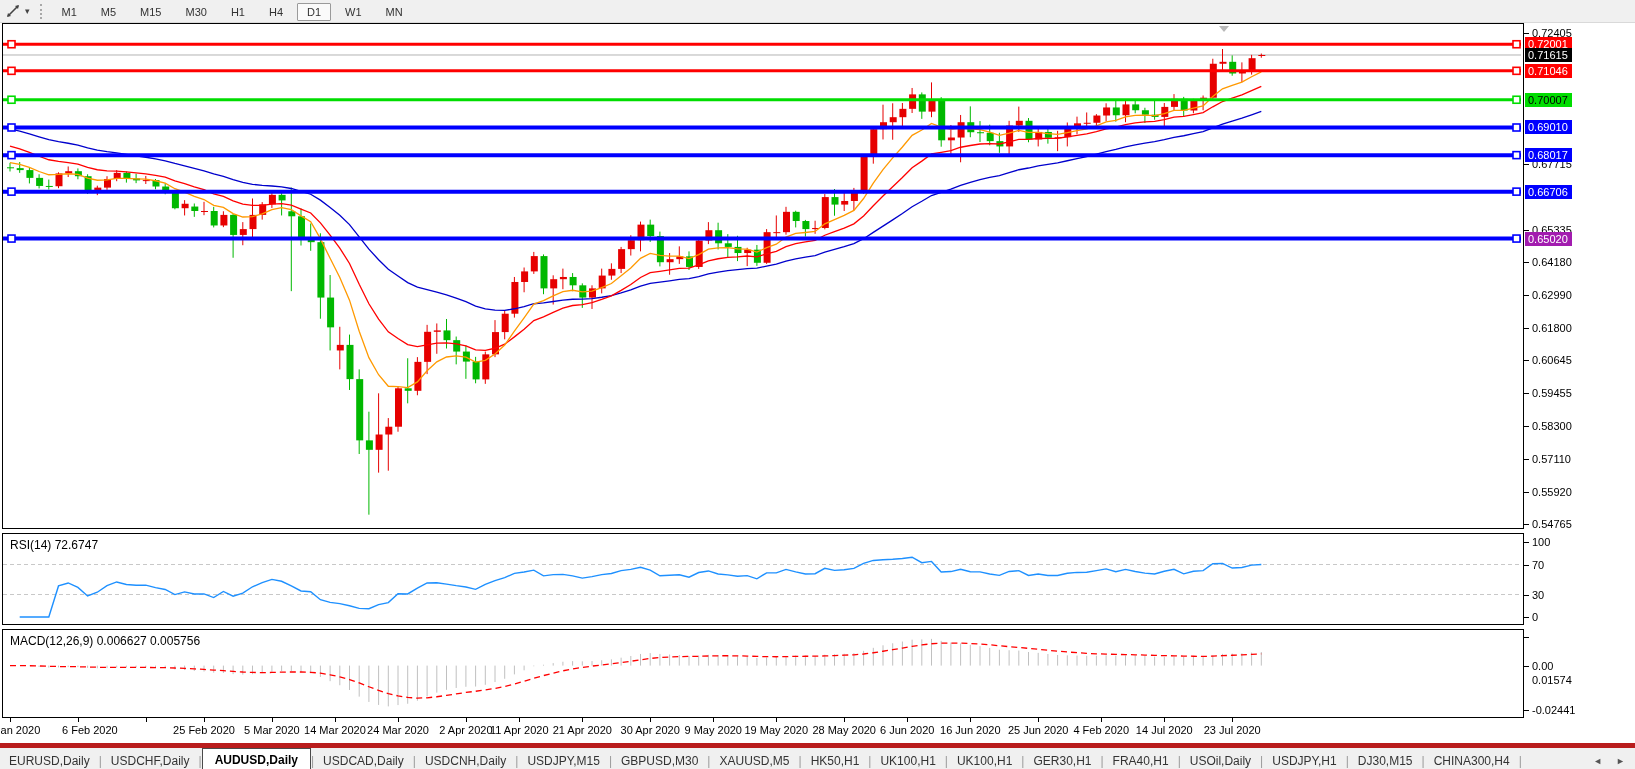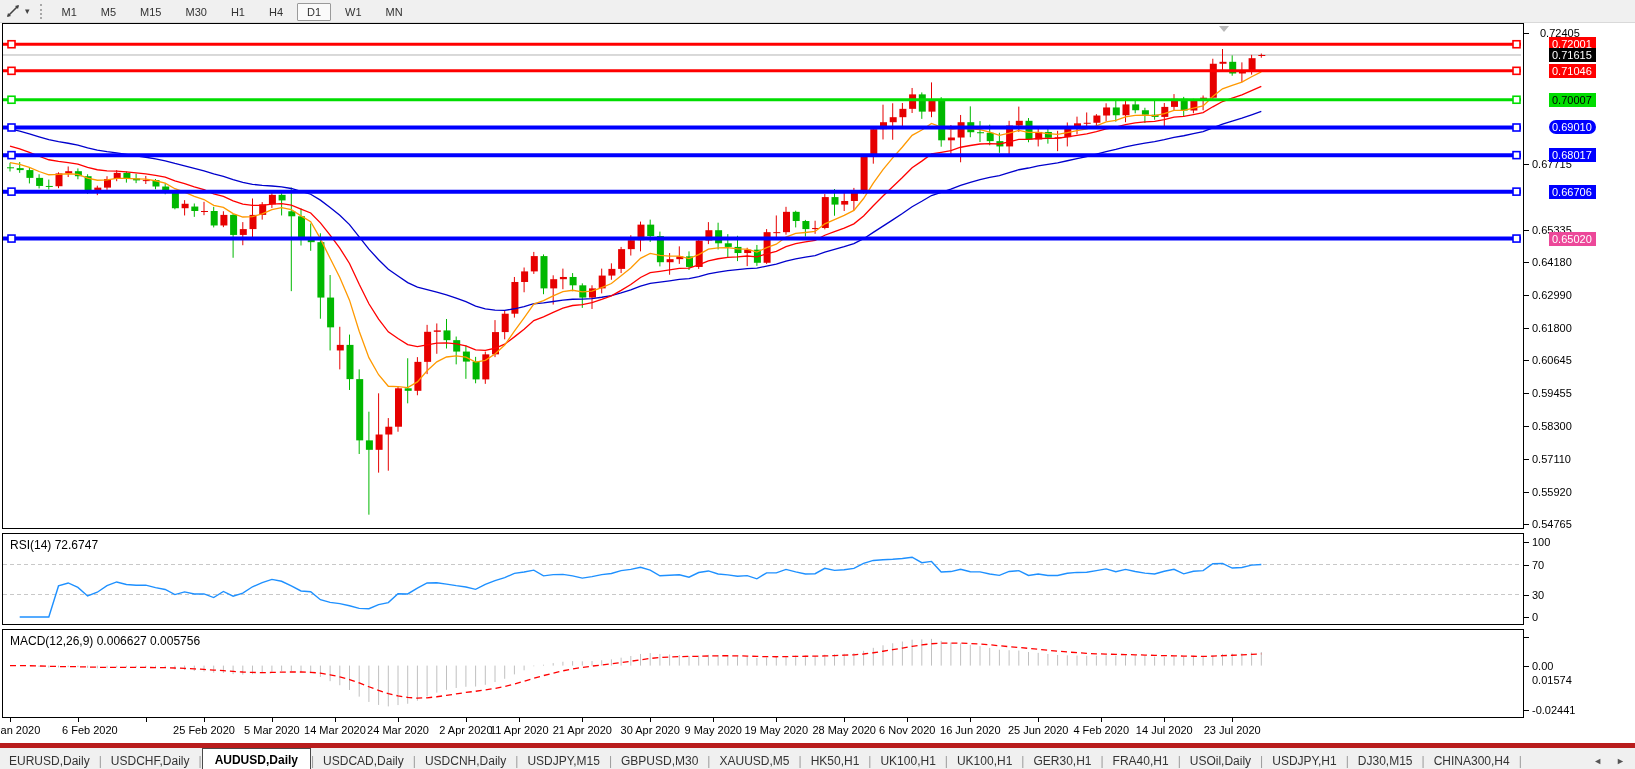--- a/index.html
+++ b/index.html
@@ -19,21 +19,21 @@
   #rsi-panel{top:533px;height:90px;}
   #macd-panel{top:629px;height:87px;}
   .panel svg{position:absolute;left:0;top:0;}
   .panel-header{position:absolute;left:7px;top:4px;font-size:12px;color:#000;white-space:pre;z-index:5;}
   #main-title .tri{font-size:8px;vertical-align:1px;margin-right:5px;}
   
   #price-axis{position:absolute;left:1524px;top:23px;width:110px;height:695px;background:#fff;}
   .tick-mark{position:absolute;left:0;width:5px;height:1px;background:#000;}
   .tick-label{position:absolute;left:8px;font-size:11px;color:#000;white-space:nowrap;}
   .price-chip{position:absolute;left:1px;font-size:11px;line-height:14px;height:14px;
-              padding:0 4px 0 3px;white-space:nowrap;margin-left:24px;}
+              padding:0 4px 0 3px;white-space:nowrap;}
   
   #date-axis{position:absolute;left:0;top:718px;width:1635px;height:25px;background:#fff;}
   .date-tick{position:absolute;top:0;width:1px;height:4px;background:#000;}
   .date-label{position:absolute;top:6px;font-size:11px;color:#000;transform:translateX(-50%);white-space:nowrap;}
   
   #tabbar{position:absolute;left:0;top:743px;width:1635px;height:26px;background:#f0f0f0;
           border-top:5px solid #b91c1c;display:flex;align-items:center;overflow:hidden;}
   .tab{font-size:12px;color:#333;padding:4px 9px;white-space:nowrap;cursor:default;}
   .tab.active{background:#fff;border:1px solid #4a4a4a;border-bottom-color:#fff;position:relative;
               top:-1px;font-weight:bold;color:#000;padding:4px 12px;}
@@ -494,21 +494,21 @@
           <line x1="1238.8999999999999" y1="35.6" x2="1238.8999999999999" y2="23.29658684433531" stroke="#c0c0c0" stroke-width="1"></line>
           <line x1="1248.6" y1="35.6" x2="1248.6" y2="22.595994833500505" stroke="#c0c0c0" stroke-width="1"></line>
           <line x1="1258.3" y1="35.6" x2="1258.3" y2="22.02853978417419" stroke="#c0c0c0" stroke-width="1"></line>
         </g>
         <polyline points="7,35.6 16.7,35.620300239316215 26.4,35.733414792178635 36.099999999999994,35.98257081904027 45.8,36.305961913509805 55.5,36.523918811981275 65.19999999999999,36.63905986686002 74.89999999999999,36.7335544462583 84.6,36.96707293328155 94.3,37.23177117292486 104,37.40851616193746 113.69999999999999,37.45294576671608 123.39999999999999,37.4658910242788 133.1,37.47447138740827 142.79999999999998,37.472693788808854 152.5,37.526949743493844 162.2,37.66129096416626 171.89999999999998,38.00808964149259 181.6,38.417983706533626 191.29999999999998,38.91491554802839 201,39.432795630257914 210.7,40.078723595519925 220.39999999999998,40.65063966571053 230.1,41.343476760574035 239.79999999999998,42.0017938824293 249.49999999999997,42.44147175582334 259.2,42.59526774620718 268.9,42.4472714782369 278.59999999999997,42.16027024533836 288.29999999999995,41.951538238094614 298,42.01743220232342 307.7,42.277975987122865 317.4,43.208750718063484 327.09999999999997,44.80378224822711 336.79999999999995,46.89326775524396 346.5,49.514097716318915 356.2,52.93687032820854 365.9,56.74194458926599 375.59999999999997,60.379481188619884 385.29999999999995,63.58364434081193 395,65.88422478118464 404.7,67.45493328842898 414.4,68.11162568042467 424.09999999999997,67.77370131483697 433.79999999999995,66.74225444385496 443.49999999999994,65.3607129508907 453.2,63.88323233619923 462.9,62.463008937067215 472.59999999999997,61.277499665620276 482.29999999999995,59.981723724523334 491.99999999999994,58.39718787178411 501.7,56.471365229391566 511.4,54.054411483616605 521.0999999999999,51.30406435035228 530.8,48.29363582256984 540.5,45.58547755535475 550.1999999999999,43.090282511493776 559.9,40.81909879508504 569.5999999999999,38.88248588604201 579.3,37.377215981095866 589,36.12146048745301 598.6999999999999,34.95333448435088 608.4,33.83324110457797 618.0999999999999,32.60009516194635 627.8,31.274769907023984 637.5,29.808600344583034 647.1999999999999,28.463112502994388 656.9,27.552667945936637 666.5999999999999,26.94906822104383 676.3,26.560151468907407 686,26.456986446316847 695.6999999999999,26.28366868229807 705.4,25.98939868123628 715.0999999999999,25.792950392211765 724.8,25.7281656953596 734.5,25.835601967577794 744.1999999999999,26.032805647809127 753.9,26.4340432355287 763.5999999999999,26.644019095171217 773.3,26.74352101957009 783,26.577047177649334 792.6999999999999,26.368857974927735 802.4,26.250576645636215 812.0999999999999,26.20455742260411 821.8,25.90575341080499 831.4999999999999,25.564568662708815 841.1999999999999,25.199878291961454 850.9,24.776275679632715 860.5999999999999,23.991419045580994 870.3,22.75773375640401 879.9999999999999,21.2641724506691 889.6999999999999,19.666494479470483 899.4,18.0366257751792 909.0999999999999,16.361249658518798 918.8,14.968827485159057 928.4999999999999,13.751969612448377 938.1999999999999,13.179242780508972 947.9,13.062369192025269 957.5999999999999,13.129208230990937 967.3,13.463307683452623 976.9999999999999,14.003660807985764 986.6999999999999,14.781186985846329 996.4,15.769160367327121 1006.0999999999999,16.664942712578164 1015.8,17.44983935613907 1025.5,18.359759589163644 1035.1999999999998,19.261335735929023 1044.8999999999999,20.20855969846008 1054.6,21.164019919678072 1064.3,22.000156918403057 1074,22.71096909872428 1083.6999999999998,23.329544801992196 1093.3999999999999,23.810447668412653 1103.1,24.12261992804308 1112.8,24.420030754586772 1122.5,24.604978711924883 1132.1999999999998,24.79570243960545 1141.8999999999999,25.051073981913767 1151.6,25.38082193349301 1161.3,25.658791988159837 1171,25.82829404306281 1180.6999999999998,26.064998009667434 1190.3999999999999,26.24874538704447 1200.1,26.381981318029915 1209.8,26.14377876357174 1219.5,25.686505135590977 1229.1999999999998,25.260289338013095 1238.8999999999999,24.86754883927754 1248.6,24.41323803812213 1258.3,23.936298387332542" fill="none" stroke="#ff0000" stroke-width="1.3" stroke-dasharray="6 4"></polyline>
       </svg>
   </div>
 
   <div id="price-axis">
       <div class="tick-mark" style="top: 10px;"></div>
-      <div class="tick-label" style="top: 4px; margin-left: 8px;">0.72405</div>
+      <div class="tick-label" style="top: 4px;">0.72405</div>
       <div class="tick-mark" style="top: 140.544px;"></div>
       <div class="tick-label" style="top: 134.544px;">0.67715</div>
       <div class="tick-mark" style="top: 206.79px;"></div>
       <div class="tick-label" style="top: 200.79px;">0.65335</div>
       <div class="tick-mark" style="top: 238.938px;"></div>
       <div class="tick-label" style="top: 232.938px;">0.64180</div>
       <div class="tick-mark" style="top: 272.062px;"></div>
       <div class="tick-label" style="top: 266.062px;">0.62990</div>
       <div class="tick-mark" style="top: 305.185px;"></div>
       <div class="tick-label" style="top: 299.185px; text-align: right;">0.61800</div>
@@ -520,24 +520,24 @@
       <div class="tick-label" style="top: 396.605px;">0.58300</div>
       <div class="tick-mark" style="top: 435.728px;"></div>
       <div class="tick-label" style="top: 429.728px;">0.57110</div>
       <div class="tick-mark" style="top: 468.851px;"></div>
       <div class="tick-label" style="top: 462.851px;">0.55920</div>
       <div class="tick-mark" style="top: 501px;"></div>
       <div class="tick-label" style="top: 495px;">0.54765</div>
       <div class="price-chip" style="top: 14.2451px; background: rgb(255, 0, 0); color: rgb(255, 255, 255);">0.72001</div>
       <div class="price-chip" style="top: 40.827px; background: rgb(255, 0, 0); color: rgb(255, 255, 255);">0.71046</div>
       <div class="price-chip" style="top: 69.7471px; background: rgb(0, 221, 0); color: rgb(0, 0, 0);">0.70007</div>
-      <div class="price-chip" style="top: 97.498px; background: rgb(0, 0, 255); color: rgb(255, 255, 255); border-radius: 7px;">0.69010</div>
+      <div class="price-chip" style="top: 97.498px; background: rgb(0, 0, 255); color: rgb(255, 255, 255);">0.69010</div>
       <div class="price-chip" style="top: 125.138px; background: rgb(0, 0, 255); color: rgb(255, 255, 255);">0.68017</div>
       <div class="price-chip" style="top: 161.629px; background: rgb(0, 0, 255); color: rgb(255, 255, 255);">0.66706</div>
-      <div class="price-chip" style="top: 208.558px; background: #ec4899; color: rgb(255, 255, 255);">0.65020</div>
+      <div class="price-chip" style="top: 208.558px; background: #a21caf; color: rgb(255, 255, 255);">0.65020</div>
       <div class="price-chip" style="top: 24.9892px; background: rgb(0, 0, 0); color: rgb(255, 255, 255);">0.71615</div>
       <div class="tick-mark" style="top: 519px;"></div>
       <div class="tick-label" style="top: 513px;">100</div>
       <div class="tick-mark" style="top: 541.5px;"></div>
       <div class="tick-label" style="top: 535.5px;">70</div>
       <div class="tick-mark" style="top: 571.5px;"></div>
       <div class="tick-label" style="top: 565.5px;">30</div>
       <div class="tick-mark" style="top: 594px;"></div>
       <div class="tick-label" style="top: 588px;">0</div>
       <div class="tick-mark" style="top: 613.98px;"></div>
@@ -571,21 +571,21 @@
       <div class="date-label" style="left: 582.3px;">21 Apr 2020</div>
       <div class="date-tick" style="left: 650.2px;"></div>
       <div class="date-label" style="left: 650.2px;">30 Apr 2020</div>
       <div class="date-tick" style="left: 713.25px;"></div>
       <div class="date-label" style="left: 713.25px;">9 May 2020</div>
       <div class="date-tick" style="left: 776.3px;"></div>
       <div class="date-label" style="left: 776.3px;">19 May 2020</div>
       <div class="date-tick" style="left: 844.2px;"></div>
       <div class="date-label" style="left: 844.2px;">28 May 2020</div>
       <div class="date-tick" style="left: 907.25px;"></div>
-      <div class="date-label" style="left: 907.25px;">6 Nov 2020</div>
+      <div class="date-label" style="left: 907.25px;">6 Jun 2020</div>
       <div class="date-tick" style="left: 970.3px;"></div>
       <div class="date-label" style="left: 970.3px;">16 Jun 2020</div>
       <div class="date-tick" style="left: 1038.2px;"></div>
       <div class="date-label" style="left: 1038.2px;">25 Jun 2020</div>
       <div class="date-tick" style="left: 1101.25px;"></div>
       <div class="date-label" style="left: 1101.25px;">4 Feb 2020</div>
       <div class="date-tick" style="left: 1164.3px;"></div>
       <div class="date-label" style="left: 1164.3px;">14 Jul 2020</div>
       <div class="date-tick" style="left: 1232.2px;"></div>
       <div class="date-label" style="left: 1232.2px;">23 Jul 2020</div>

